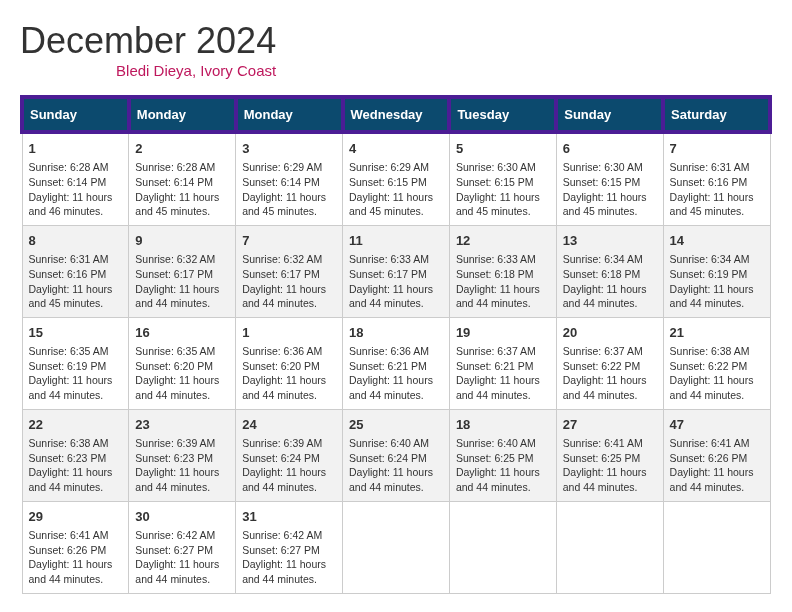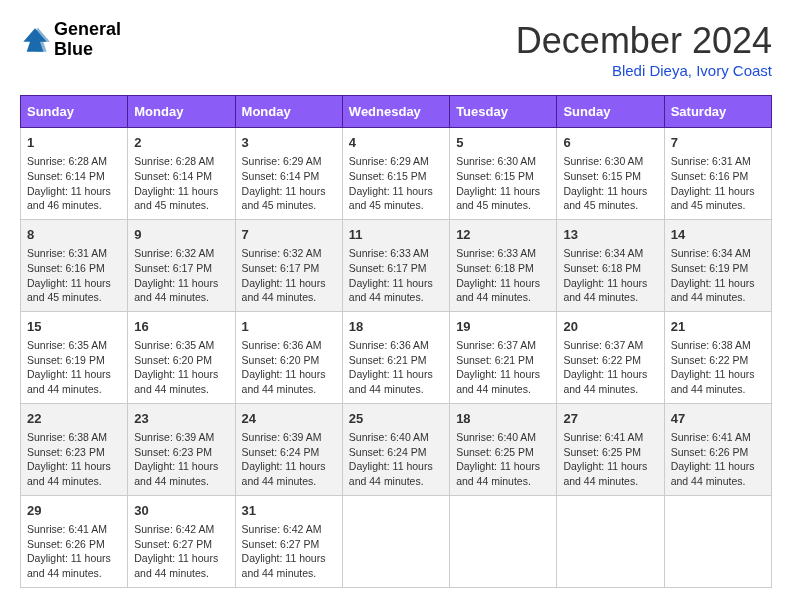--- a/index.html
+++ b/index.html
@@ -34,35 +34,35 @@
     .title-block {
       text-align: right;
     }
     .month-title {
       font-size: 36px;
       font-weight: normal;
       color: #333;
     }
     .location {
       font-size: 15px;
-      color: #1d4ed8;
+      color: #be185d;
     }
     table {
       width: 100%;
       border-collapse: collapse;
       font-size: 11px;
     }
     thead tr th {
-      background-color: #8b5cf6;
+      background-color: #0c4a6e;
       color: #fff;
       padding: 8px 6px;
       text-align: left;
       font-size: 13px;
       font-weight: bold;
-      border: 1px solid #4c1d95;
+      border: 4px solid #4c1d95;
     }
     tbody tr td {
       vertical-align: top;
       padding: 6px;
       border: 1px solid #ccc;
       color: #333;
       line-height: 1.4;
       width: 14.28%;
     }
     tbody tr:nth-child(even) td {
@@ -79,31 +79,20 @@
     }
     .day-info {
       font-size: 10.5px;
       color: #333;
     }
   </style>
 </head>
 <body>
 
 <div class="header">
-  <div class="logo">
-    <svg class="logo-icon" viewBox="0 0 36 36">
-      <rect x="0" y="0" width="36" height="36" fill="none"></rect>
-      <polygon points="18,4 32,20 24,20 28,32 8,32 12,20 4,20" fill="#1a6aad"></polygon>
-      <polygon points="22,4 36,20 28,20 32,32 20,32 20,4" fill="#1a6aad" opacity="0.5"></polygon>
-    </svg>
-    <div class="logo-text">
-      <span>General</span>
-      <span>Blue</span>
-    </div>
-  </div>
   <div class="title-block">
     <div class="month-title">December 2024</div>
     <div class="location">Bledi Dieya, Ivory Coast</div>
   </div>
 </div>
 
 <table>
   <thead>
     <tr id="header-row">
     <th>Sunday</th>

